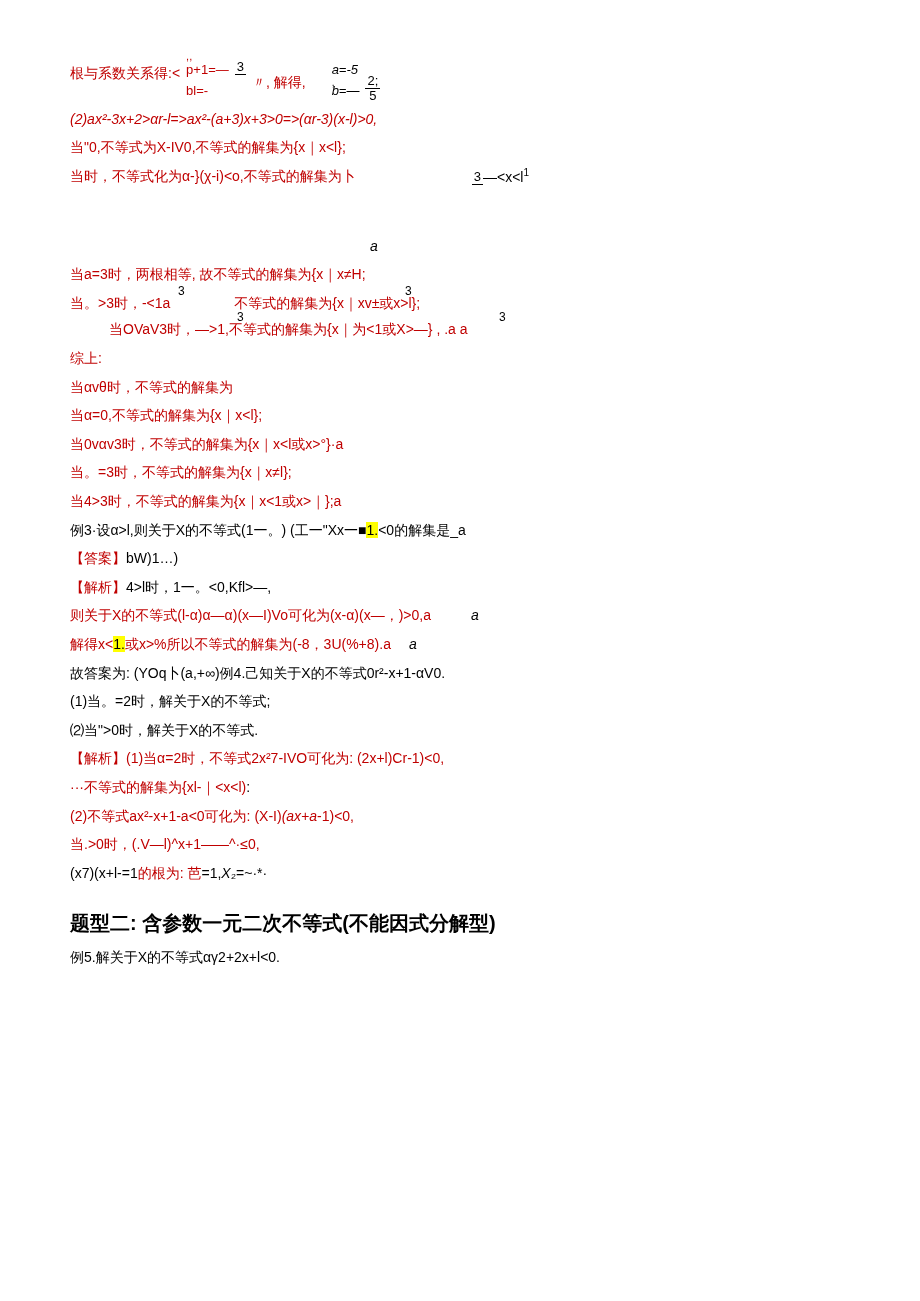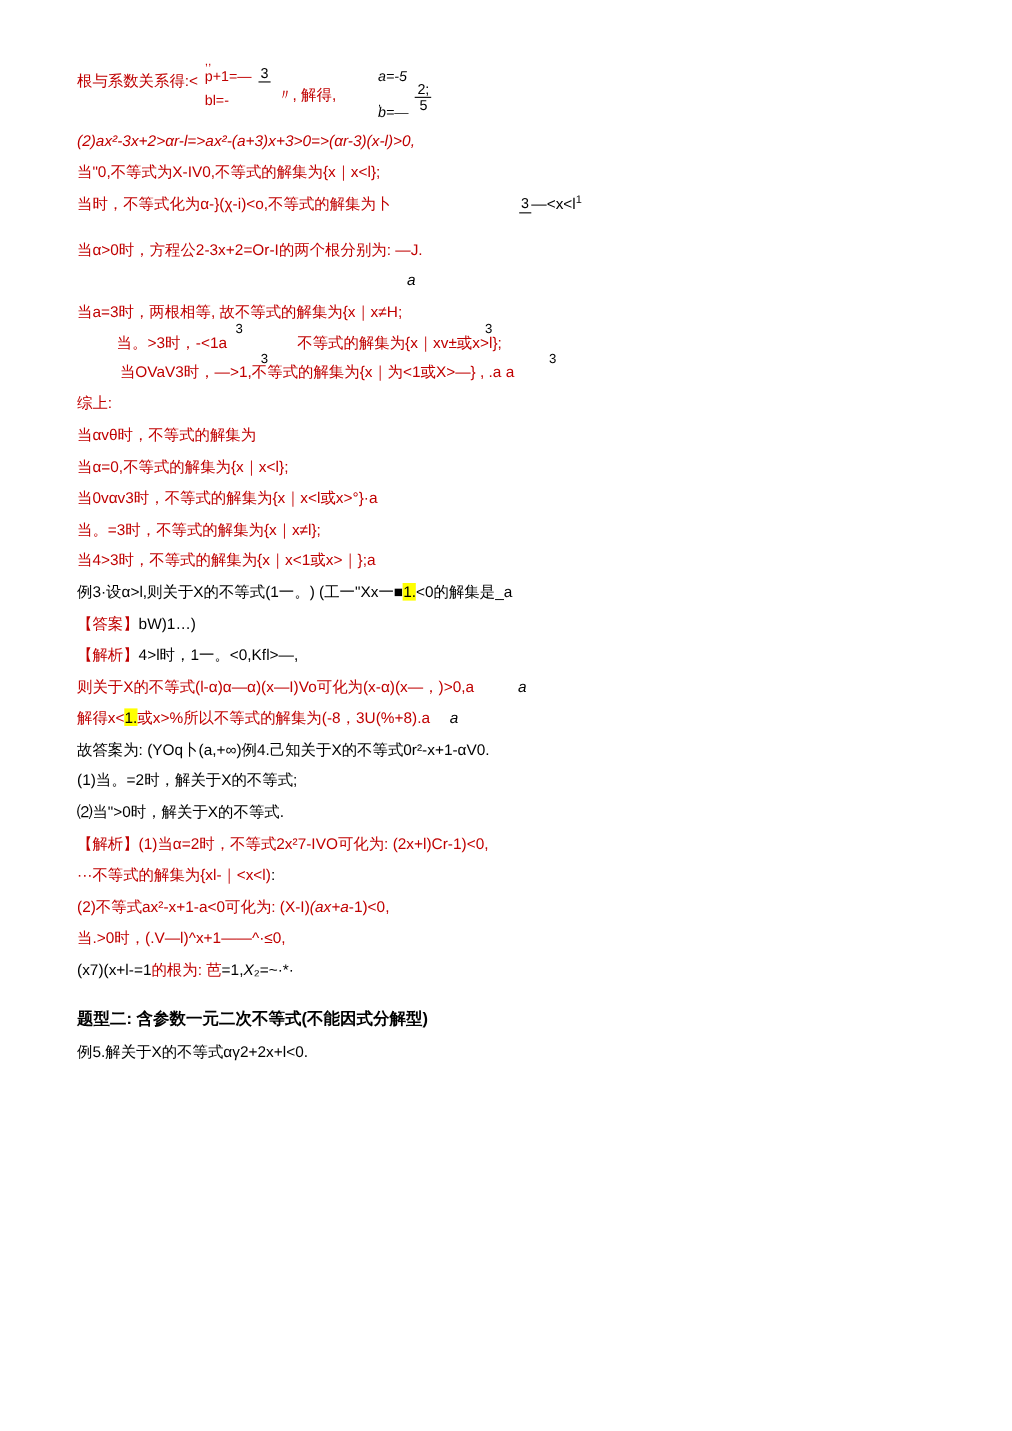--- a/index.html
+++ b/index.html
@@ -31,21 +31,21 @@
   }
   .frac .num { border-bottom: 1px solid #000; padding: 0 2px; }
   .frac .den { padding: 0 2px; }
   .brace-block {
     display: inline-flex;
     flex-direction: column;
     justify-content: center;
     font-size: 13px;
     line-height: 1.6;
   }
-  .section-title { font-weight: bold; font-size: 15px; margin-top: 18px; }
+  .section-title { font-weight: bold; font-size: 20px; margin-top: 18px; }
   sup { font-size: 10px; }
   .gap-right { margin-left: 110px; }
   .inline-frac {
     display: inline-block;
     vertical-align: middle;
   }
 </style>
 </head>
 <body>
 
@@ -53,21 +53,21 @@
   <span class="red">根与系数关系得:&lt;</span>
   <span class="brace-block red">
     <span style="position:relative;"><span style="position:absolute;top:-12px;left:0;font-size:11px;">,,</span><span>p+1=—</span></span>
     <span>bl=-</span>
   </span>
   <span class="frac">
     <span class="num">3</span>
     <span class="den"> </span>
   </span>
   <span class="red" style="align-self:center;">〃, 解得,</span>
-  <span class="brace-block" style="margin-left:32px;gap:11px;">
+  <span class="brace-block" style="margin-left:20px;">
     <span style="font-style:italic;">a=-5</span>
     <span><span style="position:relative;"><span style="position:absolute;top:-8px;left:0;font-size:10px;">,</span><span style="font-style:italic;">b=—</span></span></span>
   </span>
   <span class="frac" style="margin-top:14px;">
     <span class="num">2;</span>
     <span class="den">5</span>
   </span>
 </div>
 
 <p class="red" style="font-style:italic;">(2)ax²-3x+2&gt;αr-l=&gt;ax²-(a+3)x+3&gt;0=&gt;(αr-3)(x-l)&gt;0,</p>
@@ -78,27 +78,27 @@
   <span class="red">当时，不等式化为α-}(χ-i)&lt;o,不等式的解集为卜</span>
   <span class="gap-right">
     <span class="frac">
         <span class="num">3</span>
         <span class="den" style="border:none;"></span>
       </span><span>—&lt;x&lt;l</span><sup>1</sup>
   </span>
 </div>
 
 <p style="margin-top:16px;">
-  <span class="red">当α&gt;0时，方程公2-3x+2=Or-I的两个根分别为: —J.</span><br>
+  <br>
   <span style="margin-left:300px;font-style:italic;">a</span>
 </p>
 
 <p class="red">当a=3时，两根相等, 故不等式的解集为{x｜x≠H;</p>
 
-<div style="position:relative;margin-left:36px;">
+<div style="position:relative;">
   <span class="red">当。&gt;3时，-&lt;1a</span>
   <span class="inline-frac" style="position:absolute;left:108px;top:-10px;font-size:12px;">3</span>
   <span class="red" style="margin-left:60px;">不等式的解集为{x｜xv±或x&gt;l};</span>
   <span style="position:absolute;left:335px;top:-10px;font-size:12px;">3</span>
 </div>
 
 <div style="position:relative;margin-left:39px;">
   <span class="red">当OVaV3时，—&gt;1,不等式的解集为{x｜为&lt;1或X&gt;—} , .a a</span>
   <span style="position:absolute;left:128px;top:-10px;font-size:12px;">3</span>
   <span style="position:absolute;left:390px;top:-10px;font-size:12px;">3</span>

